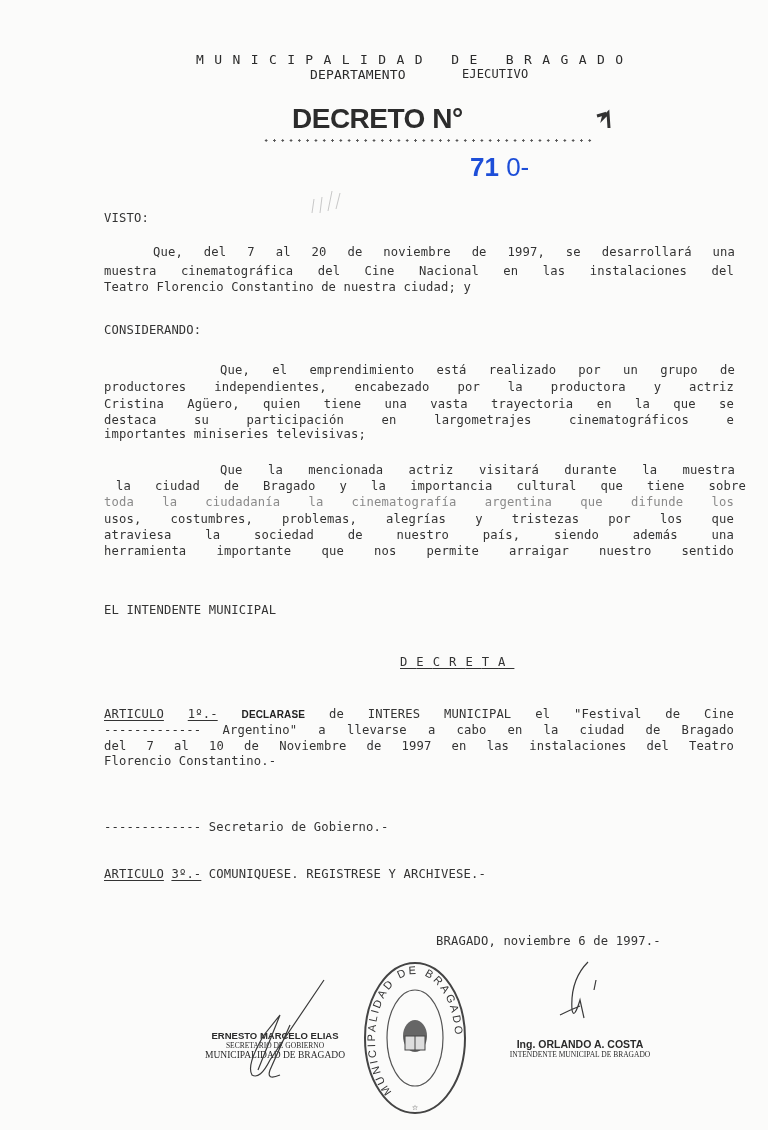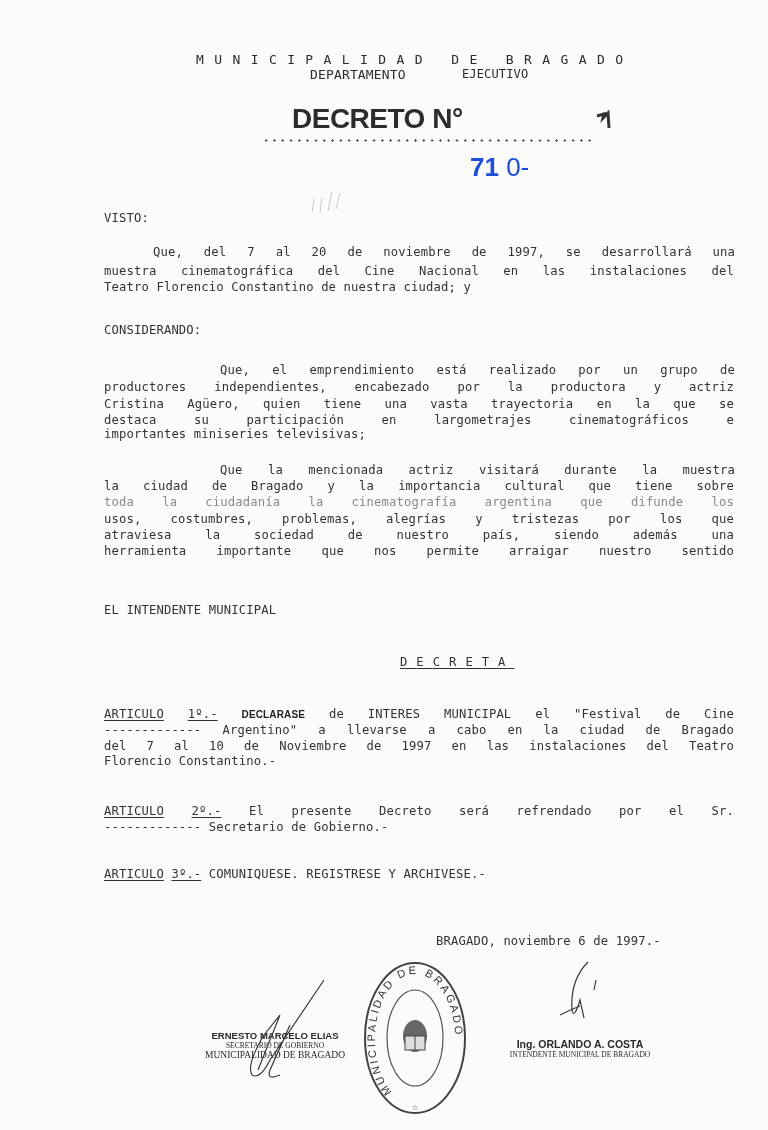--- a/index.html
+++ b/index.html
@@ -77,21 +77,21 @@
 
   <div class="mono line" style="top:322px;">CONSIDERANDO:</div>
 
   <div class="mono line just" style="top:362px; left:220px; width:515px;">Que, el emprendimiento está realizado por un grupo de</div>
   <div class="mono line just" style="top:379px;">productores independientes, encabezado por la productora y actriz</div>
   <div class="mono line just" style="top:396px;">Cristina Agüero, quien tiene una vasta trayectoria en la que se</div>
   <div class="mono line just" style="top:412px;">destaca su participación en largometrajes cinematográficos e</div>
   <div class="mono line" style="top:426px;">importantes miniseries televisivas;</div>
 
   <div class="mono line just" style="top:462px; left:220px; width:515px;">Que la mencionada actriz visitará durante la muestra</div>
-  <div class="mono line just" style="top:478px;">la ciudad de Bragado y la importancia cultural que tiene sobre</div>
+  <div class="mono line just" style="top:478px;margin-left:12px;">la ciudad de Bragado y la importancia cultural que tiene sobre</div>
   <div class="mono line just faded" style="top:494px;">toda la ciudadanía la cinematografía argentina que difunde los</div>
   <div class="mono line just" style="top:511px;">usos, costumbres, problemas, alegrías y tristezas por los que</div>
   <div class="mono line just" style="top:527px;">atraviesa la sociedad de nuestro país, siendo además una</div>
   <div class="mono line just" style="top:543px;">herramienta importante que nos permite arraigar nuestro sentido</div>
 
   <div class="mono line" style="top:602px;">EL INTENDENTE MUNICIPAL</div>
 
   <div class="abs mono decreta">
     <span>D</span><span>E</span><span>C</span><span>R</span><span>E</span><span>T</span><span>A</span>
   </div>
@@ -102,25 +102,20 @@
     <span class="bold-word">DECLARASE</span>
     <span>de INTERES MUNICIPAL el "Festival de Cine</span>
   </div>
   <div class="mono line just" style="top:722px;">
     <span>-------------</span>
     <span>Argentino" a llevarse a cabo en la ciudad de Bragado</span>
   </div>
   <div class="mono line just" style="top:738px;">del 7 al 10 de Noviembre de 1997 en las instalaciones del Teatro</div>
   <div class="mono line" style="top:753px;">Florencio Constantino.-</div>
 
-  <div class="mono line just" style="top:803px;">
-    <span class="u">ARTICULO</span>
-    <span class="u">2º.-</span>
-    <span>El presente Decreto será refrendado por el Sr.</span>
-  </div>
   <div class="mono line" style="top:819px;">
     <span>-------------</span>
     <span>Secretario de Gobierno.-</span>
   </div>
 
   <div class="mono line" style="top:866px;">
     <span class="u">ARTICULO</span>
     <span class="u">3º.-</span>
     <span>COMUNIQUESE. REGISTRESE Y ARCHIVESE.-</span>
   </div>

